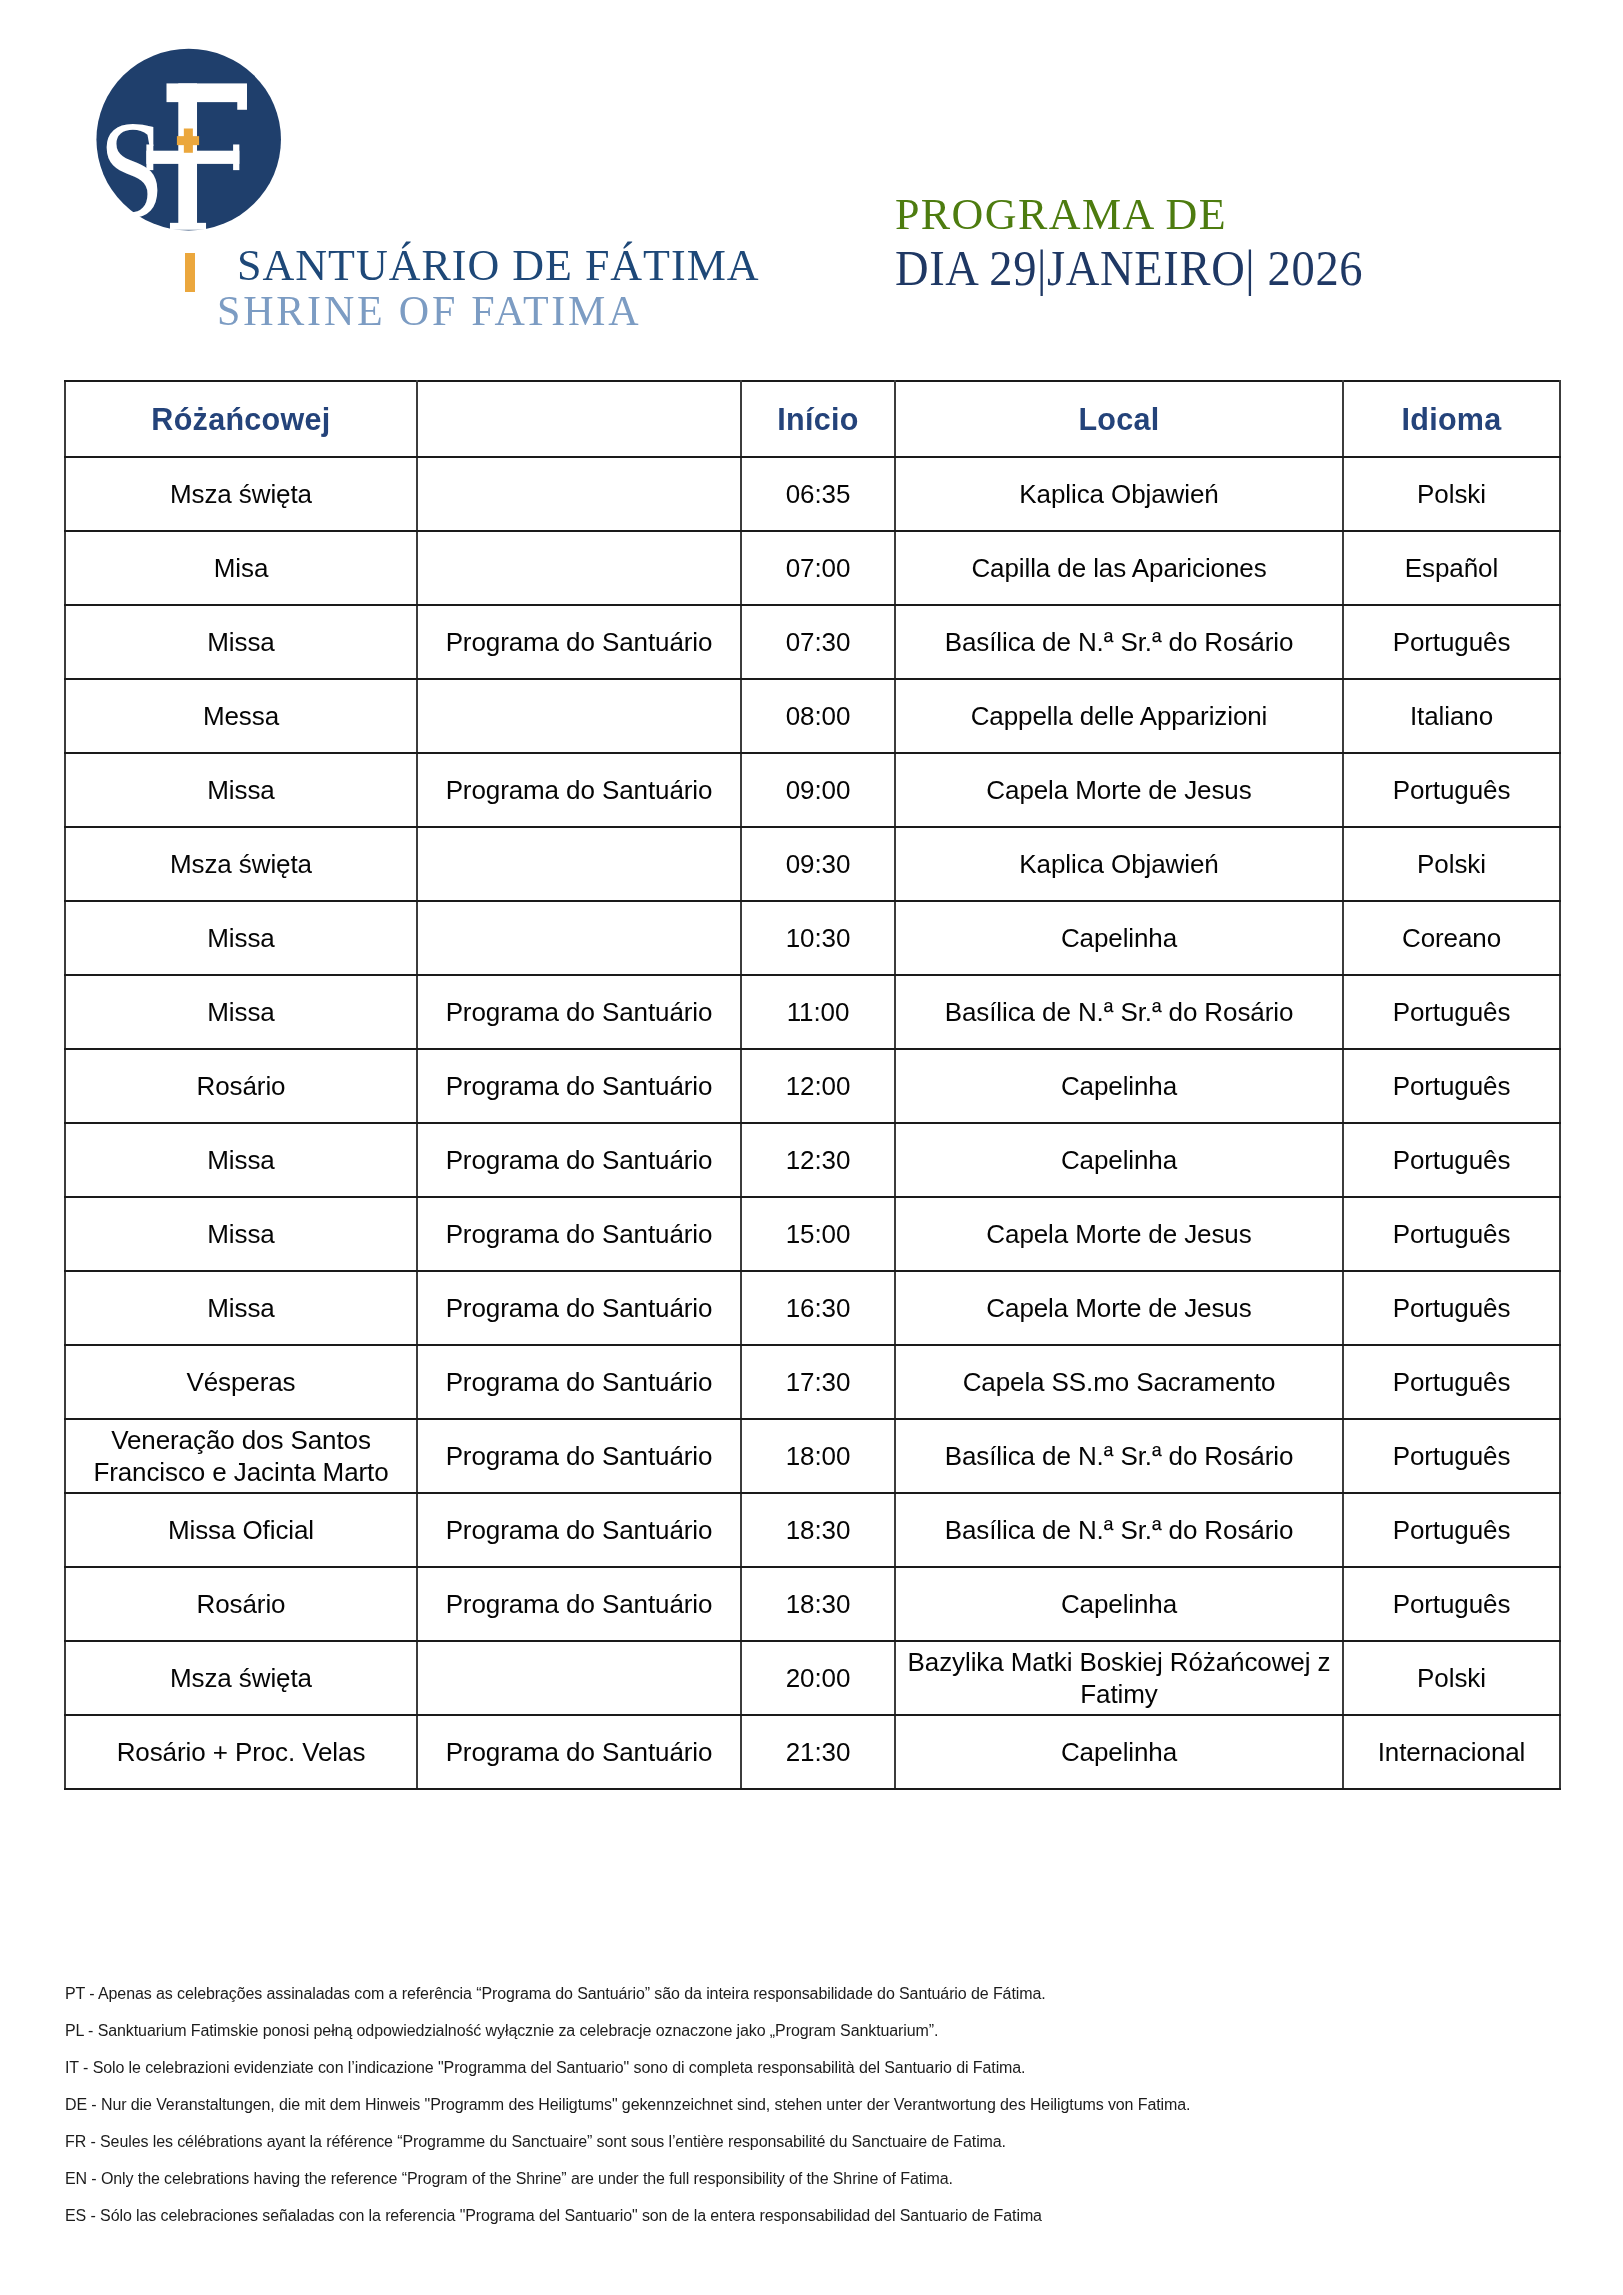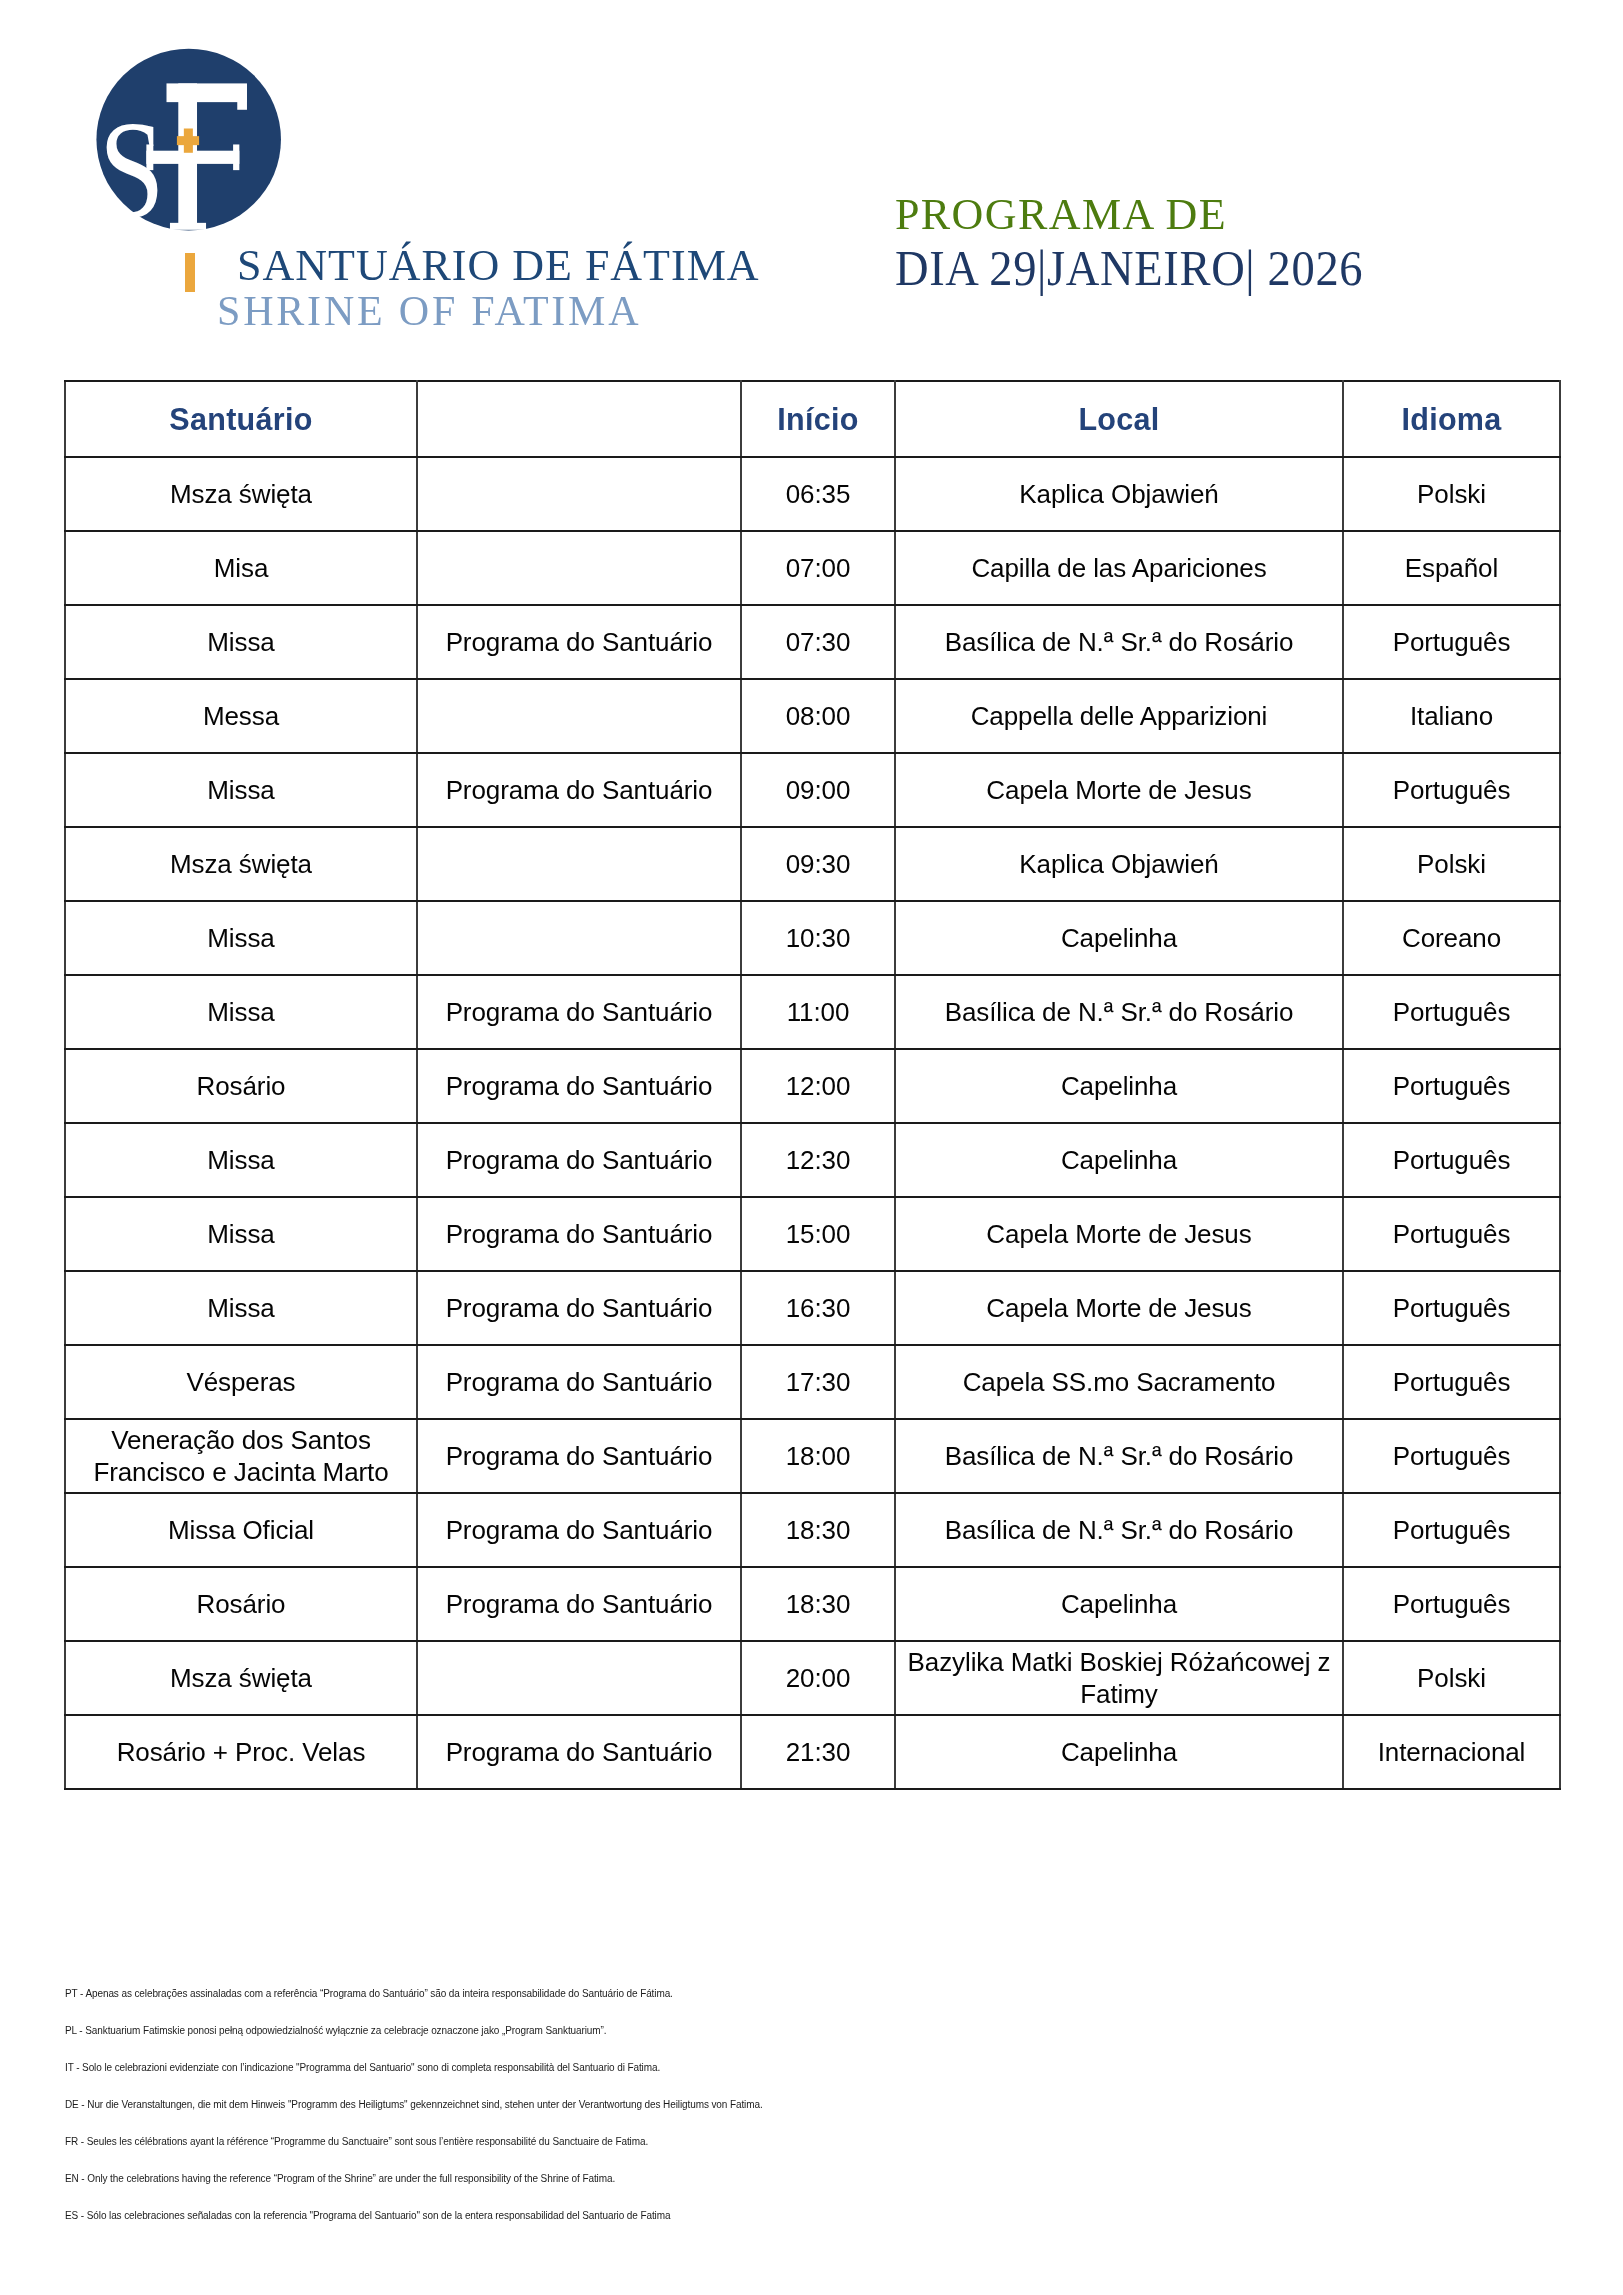--- a/index.html
+++ b/index.html
@@ -50,21 +50,21 @@
     line-height:1.25;letter-spacing:-0.1px;
   }
   .schedule td.c-celebration{padding:0 14px;}
   .schedule td.c-program{padding:0 6px;}
   .schedule td.c-time{padding:0 2.8px;}
   .schedule td.c-location{padding:0 5.6px;}
   .schedule td.c-language{padding:0 2px;}
   
   .footnotes{position:absolute;left:65px;top:1984px;width:1458px;}
   .footnote{
-    height:37px;font-size:10px;line-height:19.4px;color:#1c1c1c;
+    height:37px;font-size:16px;line-height:19.4px;color:#1c1c1c;
     letter-spacing:-0.1px;white-space:nowrap;
   }
 </style>
 </head>
 <body>
 
 <svg class="logo-svg" width="333" height="257" viewBox="0 0 480 370">
   <ellipse cx="272" cy="201" rx="133" ry="131" fill="#1F3F6C"></ellipse>
 
   <g fill="#ffffff">
@@ -95,21 +95,21 @@
 <table class="schedule">
   <colgroup>
     <col style="width:352px">
       <col style="width:324px">
       <col style="width:154px">
     <col style="width:448px">
       <col style="width:217px">
   </colgroup>
   <thead>
     <tr>
-      <th>Santuário</th>
+      <th>Różańcowej</th>
       <th></th>
       <th>Início</th>
       <th>Local</th>
       <th>Idioma</th>
     </tr>
   </thead>
   <tbody>
   <tr>
     <td class="c-celebration">Msza święta</td>
     <td class="c-program"></td>

